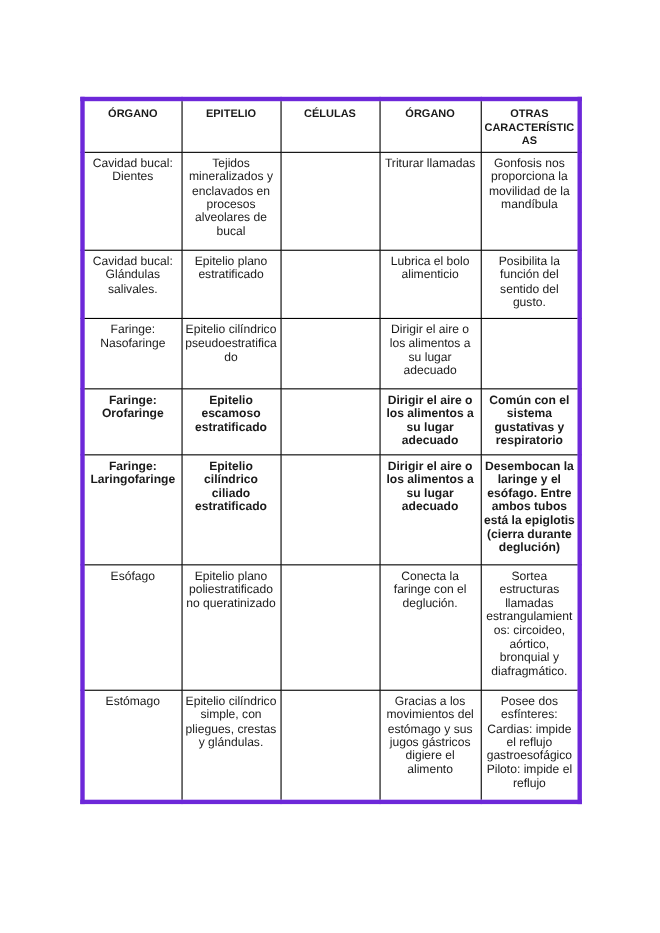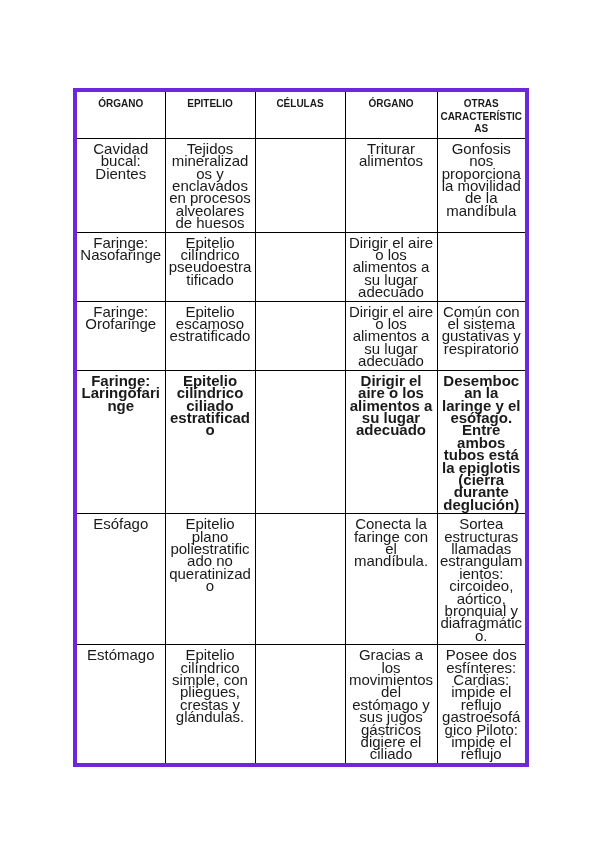--- a/index.html
+++ b/index.html
@@ -18,39 +18,39 @@
     border-collapse: collapse;
     table-layout: fixed;
     border: 4px solid #6d28d9;
   }
   .organ-table th, .organ-table td {
     border: 1.5px solid #000000;
     vertical-align: top;
     text-align: center;
     padding: 4px 2px 2px 2px;
     font-family: "Liberation Sans", sans-serif;
-    font-size: 15px;
+    font-size: 11px;
     line-height: 12.4px;
     color: #1a1a1a;
     overflow-wrap: break-word;
     word-wrap: break-word;
   }
   .organ-table th {
     font-weight: bold;
     font-size: 10px;
     line-height: 12.6px;
     padding-top: 6px;
   }
   
   tr.r-head { height: 45px; }
   tr.r0 { height: 89px; }
   tr.r1 { height: 38px; }
   tr.r2 { height: 62px; }
   tr.r3 { height: 64px; padding-left: 20px; }
-  tr.r4 { height: 60px; }
+  tr.r4 { height: 60px; font-weight: bold; }
   tr.r5 { height: 100px; font-weight: bold; }
   tr.r6 { height: 114px; padding-left: 46px; }
   tr.r7 { height: 102px; }
 </style>
 </head>
 <body>
 
 <div class="page">
   <table class="organ-table">
     <colgroup>
@@ -65,24 +65,31 @@
         <th>ÓRGANO</th>
         <th>EPITELIO</th>
         <th>CÉLULAS</th>
         <th>ÓRGANO</th>
         <th>OTRAS CARACTERÍSTICAS</th>
       </tr>
     </thead>
     <tbody>
       <tr class="r0">
         <td>Cavidad bucal: Dientes</td>
-        <td>Tejidos mineralizados y enclavados en procesos alveolares de huesos</td>
+        <td>Tejidos mineralizados y enclavados en procesos alveolares de bucal</td>
         <td></td>
-        <td>Triturar alimentos</td>
+        <td>Triturar llamadas</td>
         <td>Gonfosis nos proporciona la movilidad de la mandíbula</td>
+      </tr>
+      <tr class="r2">
+        <td>Cavidad bucal: Glándulas salivales.</td>
+        <td>Epitelio plano estratificado</td>
+        <td></td>
+        <td>Lubrica el bolo alimenticio</td>
+        <td>Posibilita la función del sentido del gusto.</td>
       </tr>
       <tr class="r3">
         <td>Faringe: Nasofaringe</td>
         <td>Epitelio cilíndrico pseudoestratificado</td>
         <td></td>
         <td>Dirigir el aire o los alimentos a su lugar adecuado</td>
         <td></td>
       </tr>
       <tr class="r4">
         <td>Faringe: Orofaringe</td>
@@ -95,25 +102,25 @@
         <td>Faringe: Laringofaringe</td>
         <td>Epitelio cilíndrico ciliado estratificado</td>
         <td></td>
         <td>Dirigir el aire o los alimentos a su lugar adecuado</td>
         <td>Desembocan la laringe y el esófago. Entre ambos tubos está la epiglotis (cierra durante deglución)</td>
       </tr>
       <tr class="r6">
         <td>Esófago</td>
         <td>Epitelio plano poliestratificado no queratinizado</td>
         <td></td>
-        <td>Conecta la faringe con el mandíbula.</td>
+        <td>Conecta la faringe con el deglución.</td>
         <td>Sortea estructuras llamadas estrangulamientos: circoideo, aórtico, bronquial y diafragmático.</td>
       </tr>
       <tr class="r7">
         <td>Estómago</td>
         <td>Epitelio cilíndrico simple, con pliegues, crestas y glándulas.</td>
         <td></td>
-        <td>Gracias a los movimientos del estómago y sus jugos gástricos digiere el ciliado</td>
+        <td>Gracias a los movimientos del estómago y sus jugos gástricos digiere el alimento</td>
         <td>Posee dos esfínteres: Cardias: impide el reflujo gastroesofágico Piloto: impide el reflujo</td>
       </tr>
     </tbody>
   </table>
 </div>
 
 </body></html>

